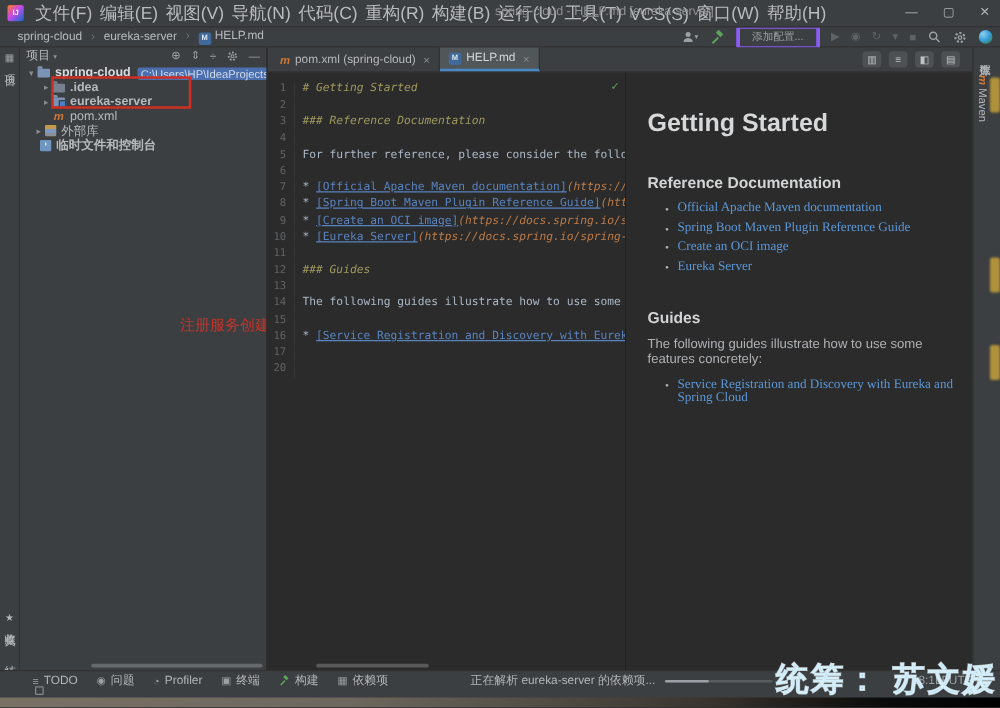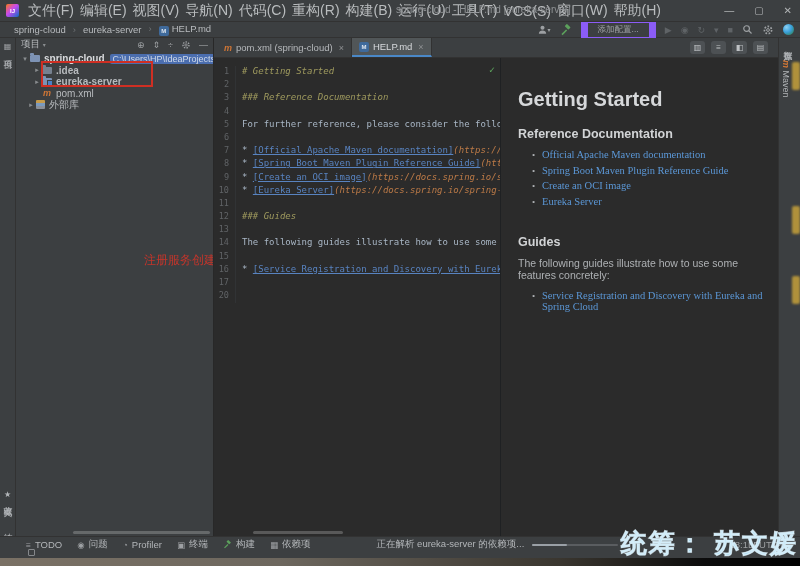--- a/index.html
+++ b/index.html
@@ -20,21 +20,21 @@
 
   
   .toolbar { height:16px; background:#3c3f41; display:flex; align-items:center; padding:0 6px 0 14px; border-bottom:1px solid #323232;}
   .crumbs { display:flex; align-items:center; }
   .crumb { color:#b8bbbe; font-size:9.5px; white-space:nowrap; }
   .crumb + .crumb::before { content:"\203A"; color:#6f7377; margin:0 7px; }
   .mdicon { display:inline-flex; width:10px; height:10px; background:#3f6a9b; border-radius:2px; color:#dfe6ee;
     font-size:6px; font-weight:bold; align-items:center; justify-content:center; margin-right:3px; vertical-align:-1px;}
   .tb-right { margin-left:auto; display:flex; align-items:center; gap:9px; }
   .tb-ic { display:inline-flex; align-items:center; color:#9da0a3; font-size:10px; cursor:default;}
-  .addcfg { border:7px solid #8b5cf6; border-radius:3px; color:#9da0a3; font-size:8.5px; padding:1px 10px; white-space:nowrap;}
+  .addcfg { border:3px solid #8b5cf6; border-radius:3px; color:#9da0a3; font-size:8.5px; padding:1px 10px; white-space:nowrap;}
   .dis { color:#5f6366; font-size:9px;}
   .sphere { width:11px; height:11px; border-radius:50%;
     background:radial-gradient(circle at 32% 30%, #8ed0f0 0%, #3aa0dc 45%, #2e7d46 95%);}
 
   
   .main { position:relative; height:498px; display:flex; background:#2b2b2b;}
   .lstrip { width:16px; background:#3c3f41; border-right:1px solid #323232; display:flex; flex-direction:column; align-items:center; padding:4px 0; flex:0 0 auto;}
   .vlabel { writing-mode:vertical-rl; font-size:9px; color:#b3b6b9; letter-spacing:1px; white-space:nowrap;}
   .vicon { font-size:8px; color:#9da0a3; margin-bottom:2px;}
   .lstrip .bottom { margin-top:auto; display:flex; flex-direction:column; align-items:center; gap:12px;}
@@ -82,21 +82,21 @@
   .md-h { color:#9f9a5e; font-style:italic;}
   .md-t { color:#a9b7c6;}
   .md-l { color:#5883c0; text-decoration:underline;}
   .md-u { color:#bc7a47; font-style:italic;}
   .check { position:absolute; top:6px; right:5px; color:#5ba05b; font-size:10px;}
 
   .splitter { width:1px; background:#1f2123; flex:0 0 auto;}
 
   
   .preview { flex:1 1 auto; background:#2b2b2b; overflow:hidden; padding:30px 14px 0 17px; color:#b0b3b6;}
-  .pv-h1 { font-size:20px; font-weight:bold; color:#d6d8da; margin-bottom:16px;}
+  .pv-h1 { font-size:20px; font-weight:bold; color:#d6d8da; margin-bottom:28px;}
   .pv-h2 { font-size:12.5px; font-weight:bold; color:#d2d4d6; margin:16px 0 8px 0;}
   .pv-p { font-size:10.5px; color:#aeb1b4; margin-bottom:9px;}
   .pv-ul { list-style:none; padding-left:14px;font-family:Liberation Serif, serif; }
   .pv-ul li { font-size:10.5px; margin-bottom:4.5px; position:relative; padding-left:10px;}
   .pv-ul li::before { content:"•"; position:absolute; left:0; color:#aeb1b4; font-size:9px; top:1px;}
   .pv-link { color:#5b97d6; cursor:pointer;}
   .pv-gap { height:8px; }
 
   
   .rstrip { width:22px; background:#3c3f41; border-left:1px solid #323232; flex:0 0 auto; position:relative; display:flex; flex-direction:column; align-items:flex-start; padding:6px 0 0 2px;}
@@ -250,20 +250,24 @@
         </div>
         <div class="trow indent2b">
           <span class="mglyph">m</span>
           <span>pom.xml</span>
         </div>
         <div class="trow indent1b">
           <span class="arr">▸</span>
           <span class="libicon"></span>
           <span>外部库</span>
         </div>
+        <div class="trow indent2">
+          <span class="scricon">›</span>
+          <span>临时文件和控制台</span>
+        </div>
       </div>
       <div class="redbox"></div>
       <div class="rednote">注册服务创建完成</div>
     </div>
 
     <div class="editor-zone">
       <div class="tabbar">
         <div class="tab">
           <span class="mglyph" style="margin:0;width:auto;">m</span>
           <span>pom.xml (spring-cloud)</span>

